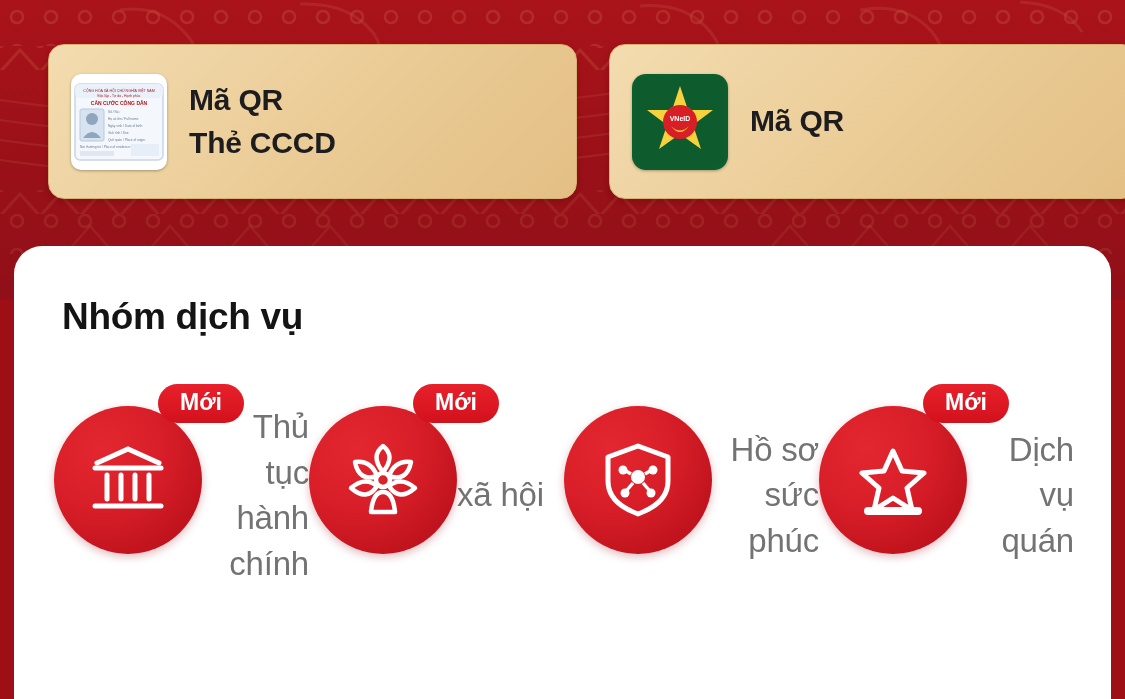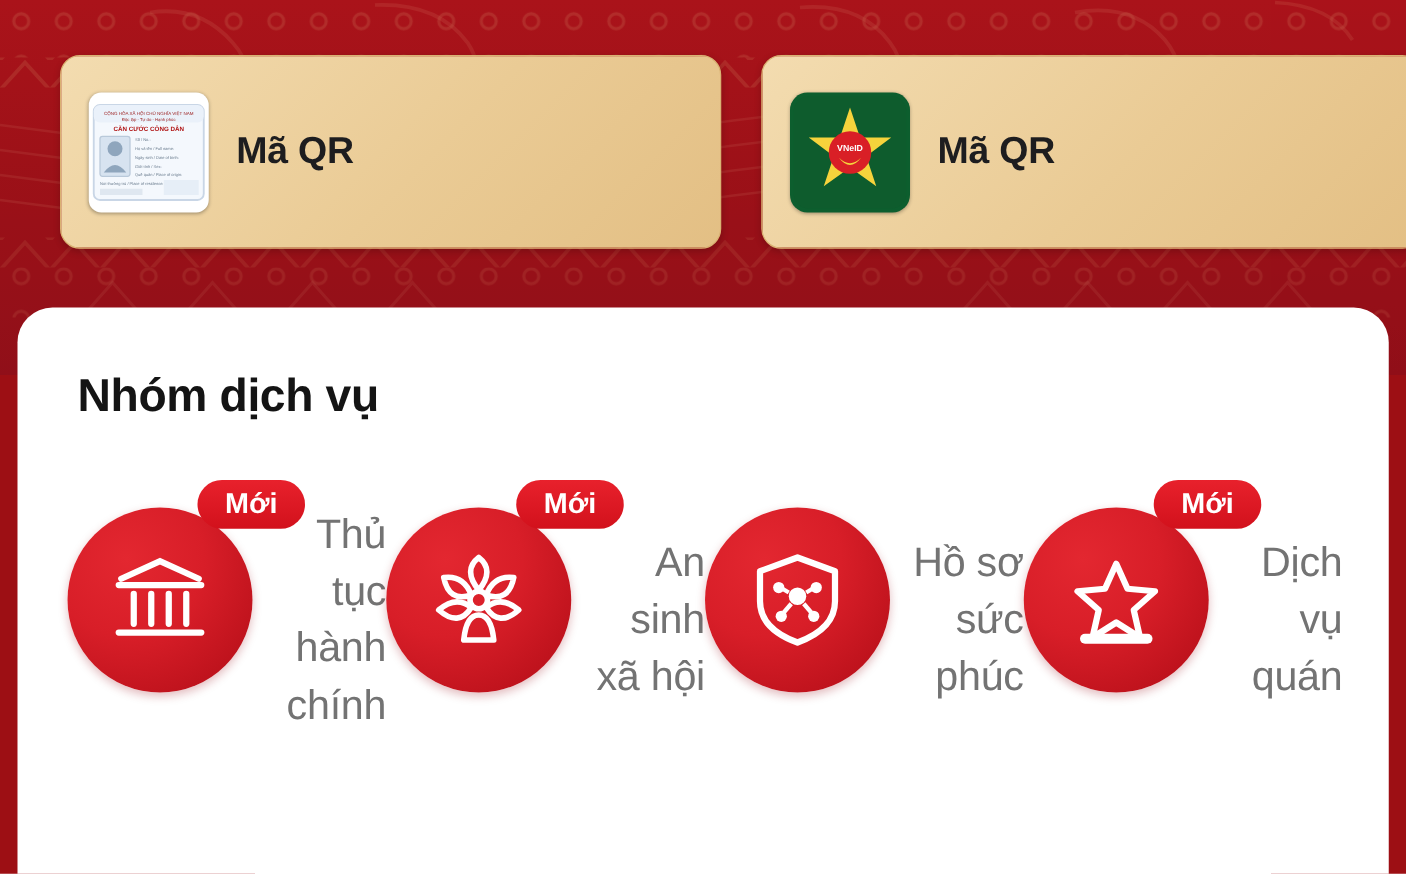--- a/index.html
+++ b/index.html
@@ -216,20 +216,21 @@
             <text x="37" y="60">Giới tính / Sex:</text>
             <text x="37" y="67">Quê quán / Place of origin:</text>
             <text x="9" y="74">Nơi thường trú / Place of residence:</text>
           </g>
           <rect x="9" y="77" width="34" height="5" fill="#dfe7f0"></rect>
           <rect x="60" y="70" width="28" height="12" fill="#e6eef7"></rect>
         </svg>
       </div>
       <div class="qr-label">
         <div>Mã QR</div>
+        <div>Thẻ CCCD</div>
       </div>
     </div>
 
     <div class="qr-card">
       <div class="qr-thumb green">
         <svg width="90" height="90" viewBox="0 0 90 90">
           <rect x="0" y="0" width="90" height="90" rx="12" fill="#0e5c2d"></rect>
           <g transform="translate(45,45)">
             <g fill="#f6d33c">
               <path d="M0 -36 L8 -12 L33 -12 L13 3 L21 27 L0 12 L-21 27 L-13 3 L-33 -12 L-8 -12 Z"></path>
@@ -287,21 +288,20 @@
               <path d="M12 52 q14 -12 26 -2 q-10 16 -26 2 Z"></path>
               <path d="M76 52 q-14 -12 -26 -2 q10 16 26 2 Z"></path>
               <circle cx="44" cy="44" r="7"></circle>
               <path d="M32 76 q2 -20 12 -20 q10 0 12 20 Z"></path>
             </g>
           </svg>
         </div>
         <div class="badge-new">Mới</div>
       </div>
       <div class="service-label">
-        <div>An sinh</div>
         <div>xã hội</div>
       </div>
     </div>
 
     <div class="service">
       <div class="service-icon-wrap">
         <div class="service-icon">
           <svg width="86" height="86" viewBox="0 0 86 86">
             <path d="M43 9 L73 20 V44 q0 22 -30 33 Q13 66 13 44 V20 Z" fill="none" stroke="#ffffff" stroke-width="5" stroke-linejoin="round"></path>
             <g fill="#ffffff">

